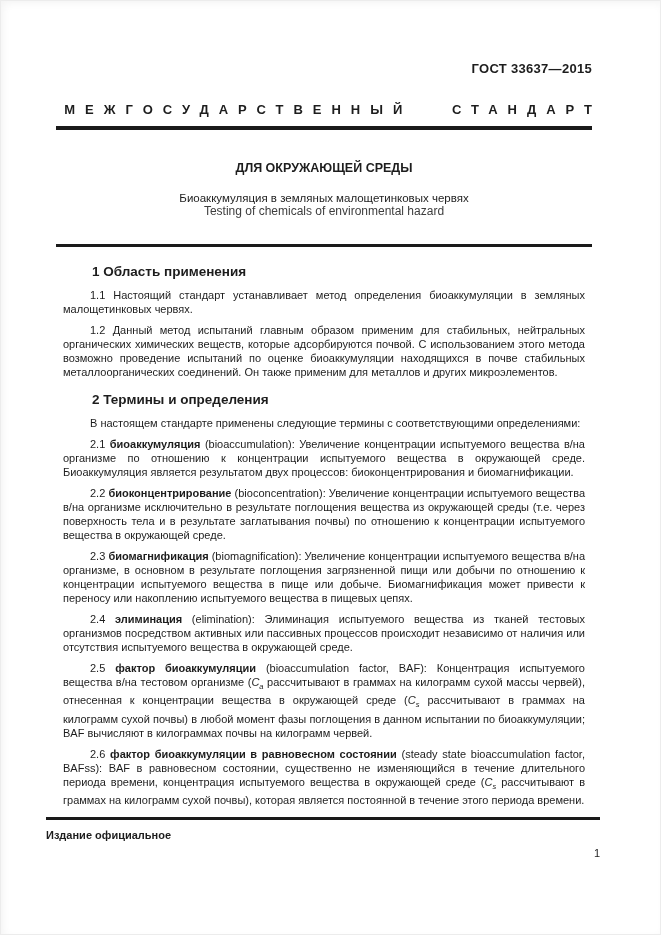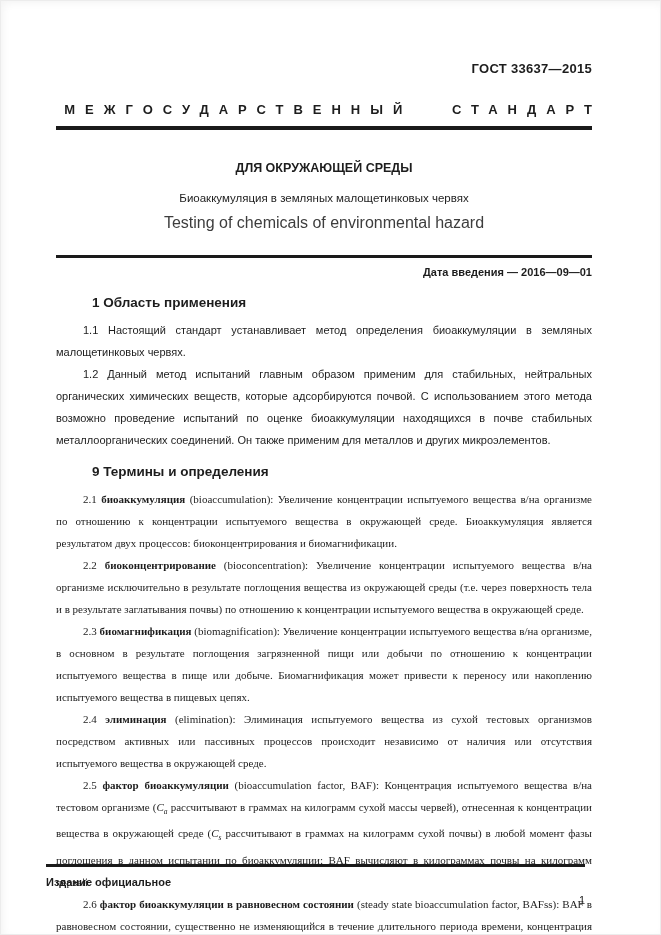--- a/index.html
+++ b/index.html
@@ -51,64 +51,63 @@
     line-height: 16.5px;
   }
   .tline, .eline { display: block; }
   .subtitle-ru {
     margin-top: 15px;
     text-align: center;
     font-weight: normal;
     font-size: 11.5px;
   }
   .subtitle-en {
-    margin-top: 12px;
+    margin-top: 1px;
     text-align: center;
-    font-size: 16px;
+    font-size: 12px;
     line-height: 13px;
     color: #3d3d3d;
   }
   .date-rule { margin-top: 26px; }
   .date-line {
     margin-top: 8px;
     font-size: 11px;
     font-weight: bold;
     text-align: right;
   }
   .sec-h {
     margin: 9px;
     margin-top: 17px;
     padding-left: 27px;
     font-size: 13.5px;
     font-weight: bold;
   }
   .sec-h.second { margin-top: 13px; }
   .para {
-    margin: 0;
+    margin: 7px;
     margin-top: 9px;
     font-size: 11px;
-    line-height: 22px;
+    line-height: 14px;
     text-align: justify;
     text-indent: 27px;
   }
   .para + .para, #terms .para { margin-top: 0; }
-  #terms { margin-top: 0; font-family: Liberation Serif, serif; }
+  #terms { margin-top: 0; }
   .b { font-weight: bold; }
   .it { font-style: italic; }
   .sub {
     font-size: 7.5px;
     vertical-align: -2.5px;
     font-style: italic;
   }
   .footer {
     position: absolute;
     left: 46px;
-    right: 76px;
+    right: 61px;
     top: 817px;
-    margin-top: 47px;
   }
   .edition {
     margin-top: 9px;
     font-size: 11px;
     font-weight: bold;
   }
   .pagenum {
     margin-top: 6px;
     font-size: 11px;
     text-align: right;
@@ -131,33 +130,33 @@
     </div>
 
     <div class="subtitle-ru">Биоаккумуляция в земляных малощетинковых червях</div>
 
     <div class="subtitle-en">
       <span class="eline">Testing of chemicals of environmental hazard</span>
     </div>
 
     <div class="rule rule-mid date-rule"></div>
 
-    <div class="date-line">Дата введения — 2016—09—01</div>
 
     <h2 class="sec-h">1 Область применения</h2>
     <p class="para">1.1 Настоящий стандарт устанавливает метод определения биоаккумуляции в земляных малощетинковых червях.</p>
     <p class="para">1.2 Данный метод испытаний главным образом применим для стабильных, нейтральных органических химических веществ, которые адсорбируются почвой. С использованием этого метода возможно проведение испытаний по оценке биоаккумуляции находящихся в почве стабильных металлоорганических соединений. Он также применим для металлов и других микроэлементов.</p>
 
-    <h2 class="sec-h second">9 Термины и определения</h2>
+    <h2 class="sec-h second">2 Термины и определения</h2>
+    <p class="para">В настоящем стандарте применены следующие термины с соответствующими определениями:</p>
 
     <div id="terms">
         <p class="para"><span>2.1 </span><span class="b">биоаккумуляция</span><span> (bioaccumulation): Увеличение концентрации испытуемого вещества в/на организме по отношению к концентрации испытуемого вещества в окружающей среде. Биоаккумуляция является результатом двух процессов: биоконцентрирования и биомагнификации.</span></p>
         <p class="para"><span>2.2 </span><span class="b">биоконцентрирование</span><span> (bioconcentration): Увеличение концентрации испытуемого вещества в/на организме исключительно в результате поглощения вещества из окружающей среды (т.е. через поверхность тела и в результате заглатывания почвы) по отношению к концентрации испытуемого вещества в окружающей среде.</span></p>
         <p class="para"><span>2.3 </span><span class="b">биомагнификация</span><span> (biomagnification): Увеличение концентрации испытуемого вещества в/на организме, в основном в результате поглощения загрязненной пищи или добычи по отношению к концентрации испытуемого вещества в пище или добыче. Биомагнификация может привести к переносу или накоплению испытуемого вещества в пищевых цепях.</span></p>
-        <p class="para"><span>2.4 </span><span class="b">элиминация</span><span> (elimination): Элиминация испытуемого вещества из сухой тестовых организмов посредством активных или пассивных процессов происходит независимо от наличия или отсутствия испытуемого вещества в окружающей среде.</span></p>
+        <p class="para"><span>2.4 </span><span class="b">элиминация</span><span> (elimination): Элиминация испытуемого вещества из тканей тестовых организмов посредством активных или пассивных процессов происходит независимо от наличия или отсутствия испытуемого вещества в окружающей среде.</span></p>
         <p class="para"><span>2.5 </span><span class="b">фактор биоаккумуляции</span><span> (bioaccumulation factor, BAF): Концентрация испытуемого вещества в/на тестовом организме (</span><span class="it">C</span><span class="sub">a</span><span> рассчитывают в граммах на килограмм сухой массы червей), отнесенная к концентрации вещества в окружающей среде (</span><span class="it">C</span><span class="sub">s</span><span> рассчитывают в граммах на килограмм сухой почвы) в любой момент фазы поглощения в данном испытании по биоаккумуляции; BAF вычисляют в килограммах почвы на килограмм червей.</span></p>
         <p class="para"><span>2.6 </span><span class="b">фактор биоаккумуляции в равновесном состоянии</span><span> (steady state bioaccumulation factor, BAFss): BAF в равновесном состоянии, существенно не изменяющийся в течение длительного периода времени, концентрация испытуемого вещества в окружающей среде (</span><span class="it">C</span><span class="sub">s</span><span> рассчитывают в граммах на килограмм сухой почвы), которая является постоянной в течение этого периода времени.</span></p>
       </div>
 
   </div>
 
   <div class="footer">
     <div class="rule rule-mid"></div>
     <div class="edition">Издание официальное</div>
     <div class="pagenum">1</div>

